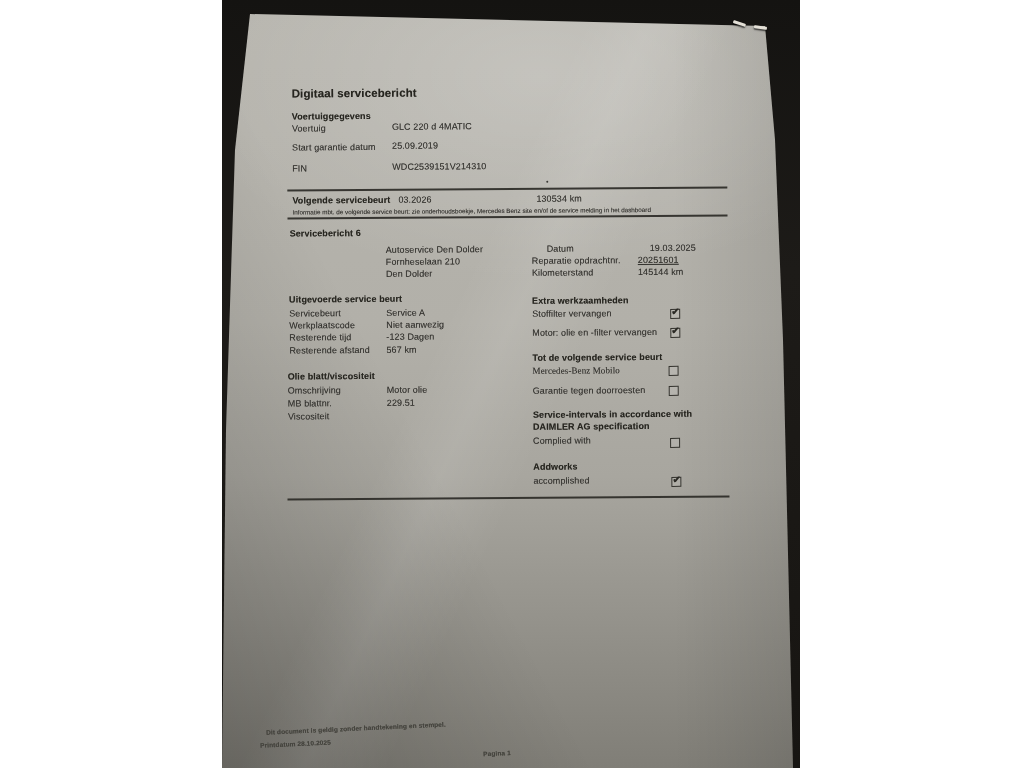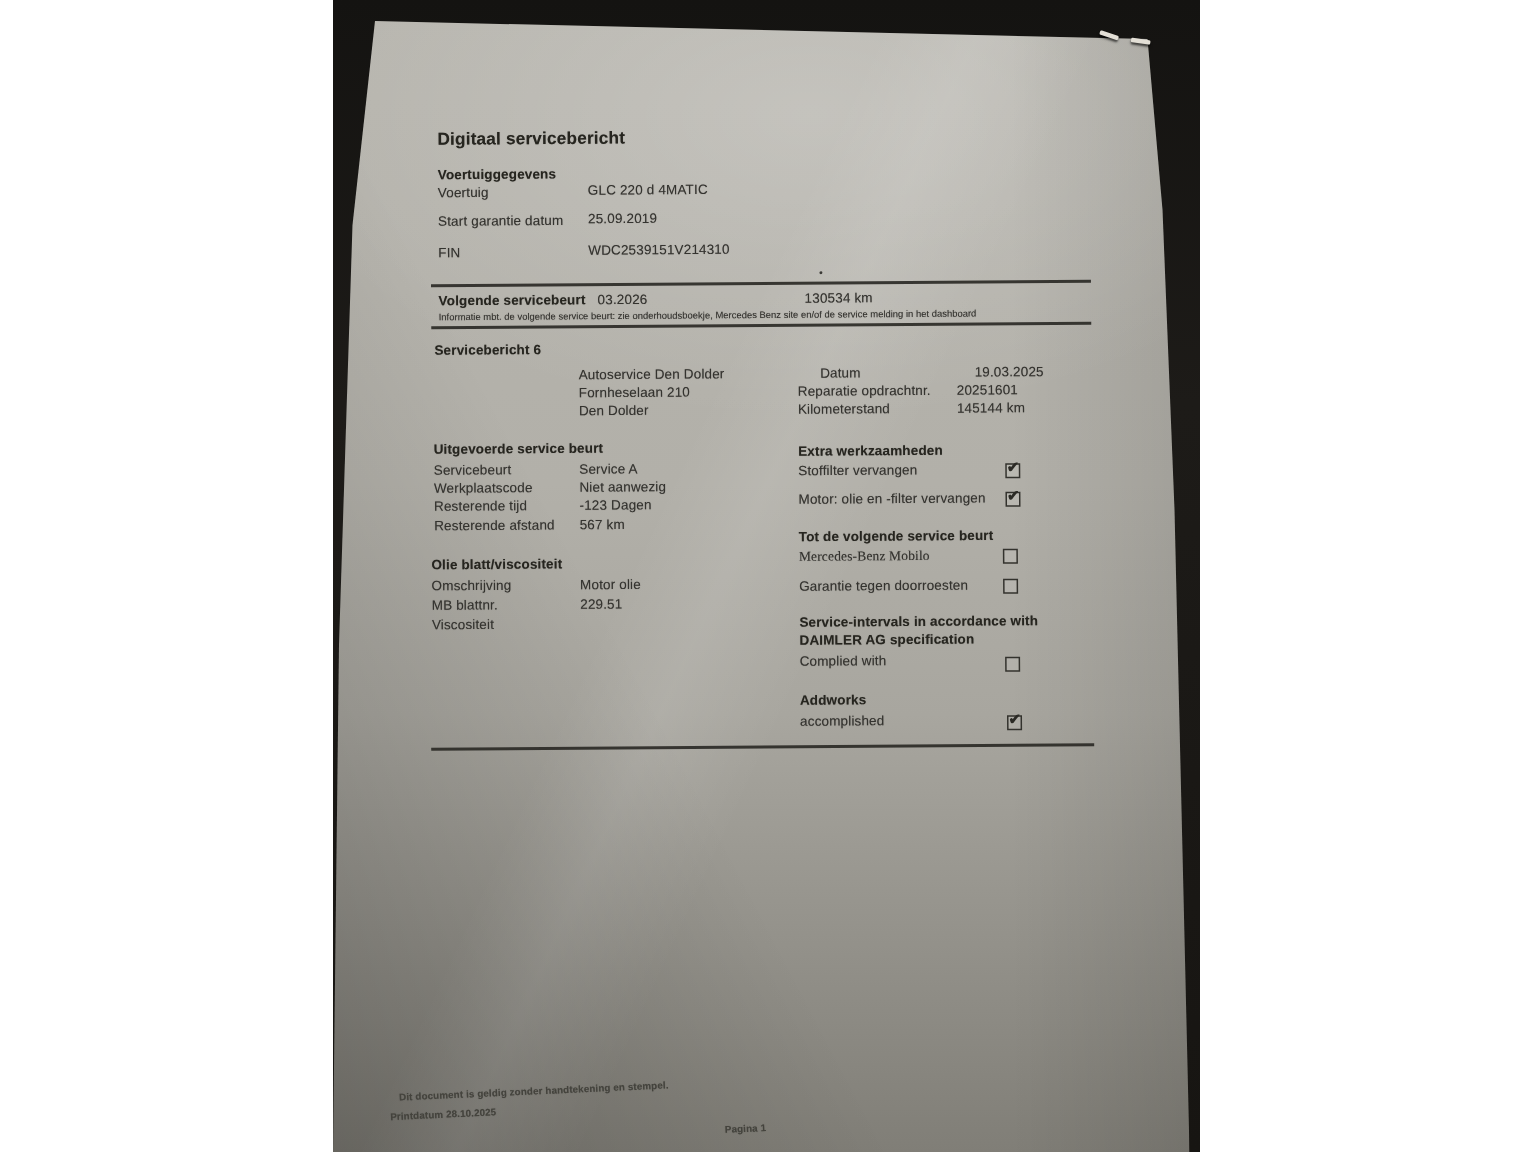--- a/index.html
+++ b/index.html
@@ -79,21 +79,21 @@
 
     <div class="txt b" style="left:66px;top:227px;">Servicebericht 6</div>
 
     <div class="txt" style="left:162px;top:244px;">Autoservice Den Dolder</div>
     <div class="txt" style="left:162px;top:256px;">Fornheselaan 210</div>
     <div class="txt" style="left:162px;top:268px;">Den Dolder</div>
 
     <div class="txt" style="left:308px;top:244px;padding-left:15px;">Datum</div>
     <div class="txt" style="left:414px;top:244px;margin-left:12px;">19.03.2025</div>
     <div class="txt" style="left:308px;top:256px;">Reparatie opdrachtnr.</div>
-    <div class="txt" style="left:414px;top:256px;">20251601</div>
+    <div class="txt" style="left:414px;top:256px;text-decoration:underline;">20251601</div>
     <div class="txt" style="left:308px;top:268px;">Kilometerstand</div>
     <div class="txt" style="left:414px;top:268px;">145144 km</div>
 
     <div class="txt b" style="left:65px;top:293px;">Uitgevoerde service beurt</div>
 
     <div class="txt" style="left:65px;top:307px;">Servicebeurt</div>
     <div class="txt" style="left:162px;top:307px;">Service A</div>
 
     <div class="txt" style="left:65px;top:319px;">Werkplaatscode</div>
     <div class="txt" style="left:162px;top:319px;">Niet aanwezig</div>

